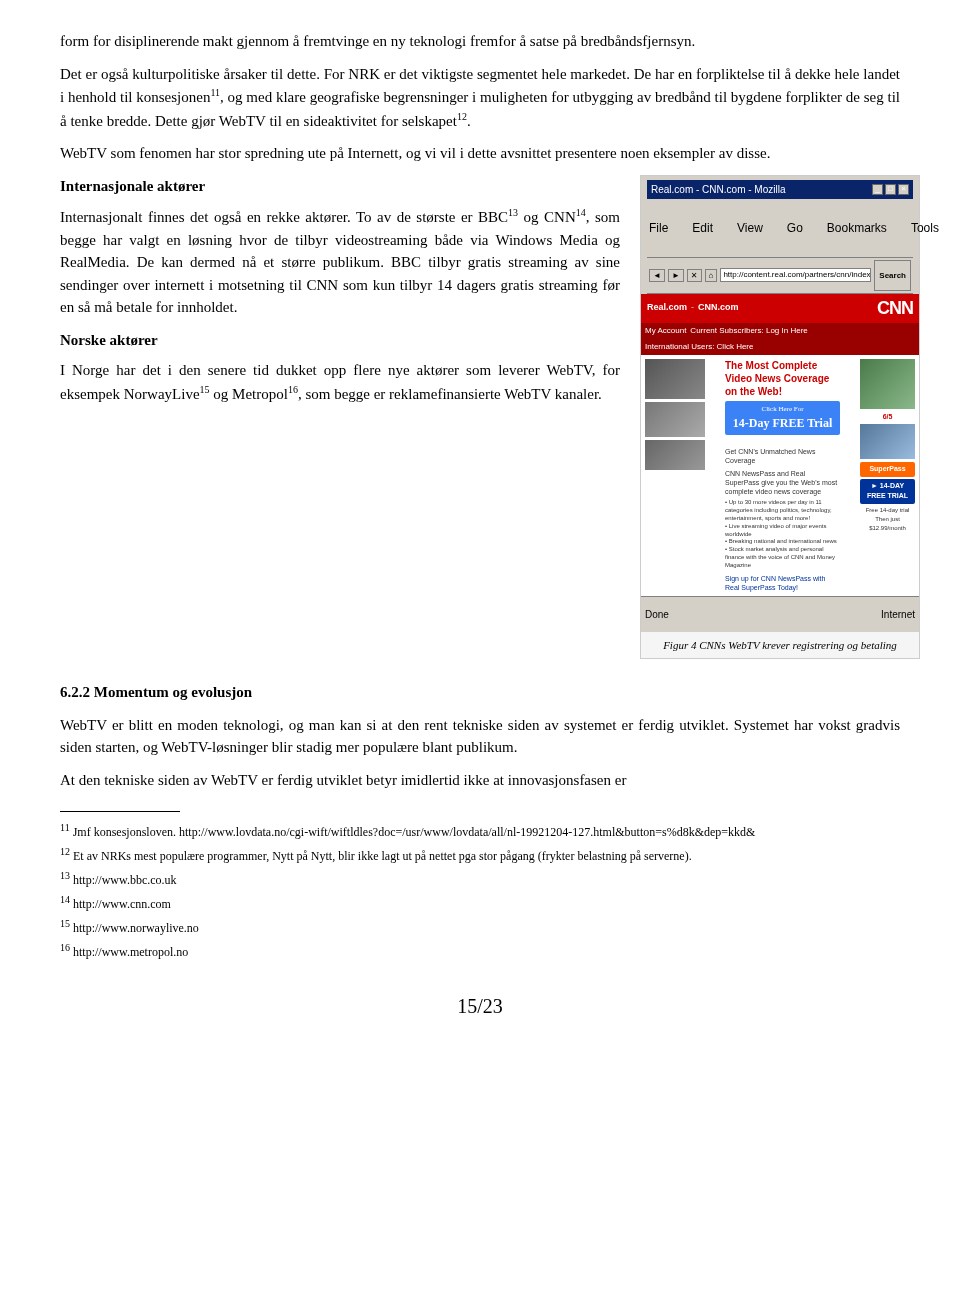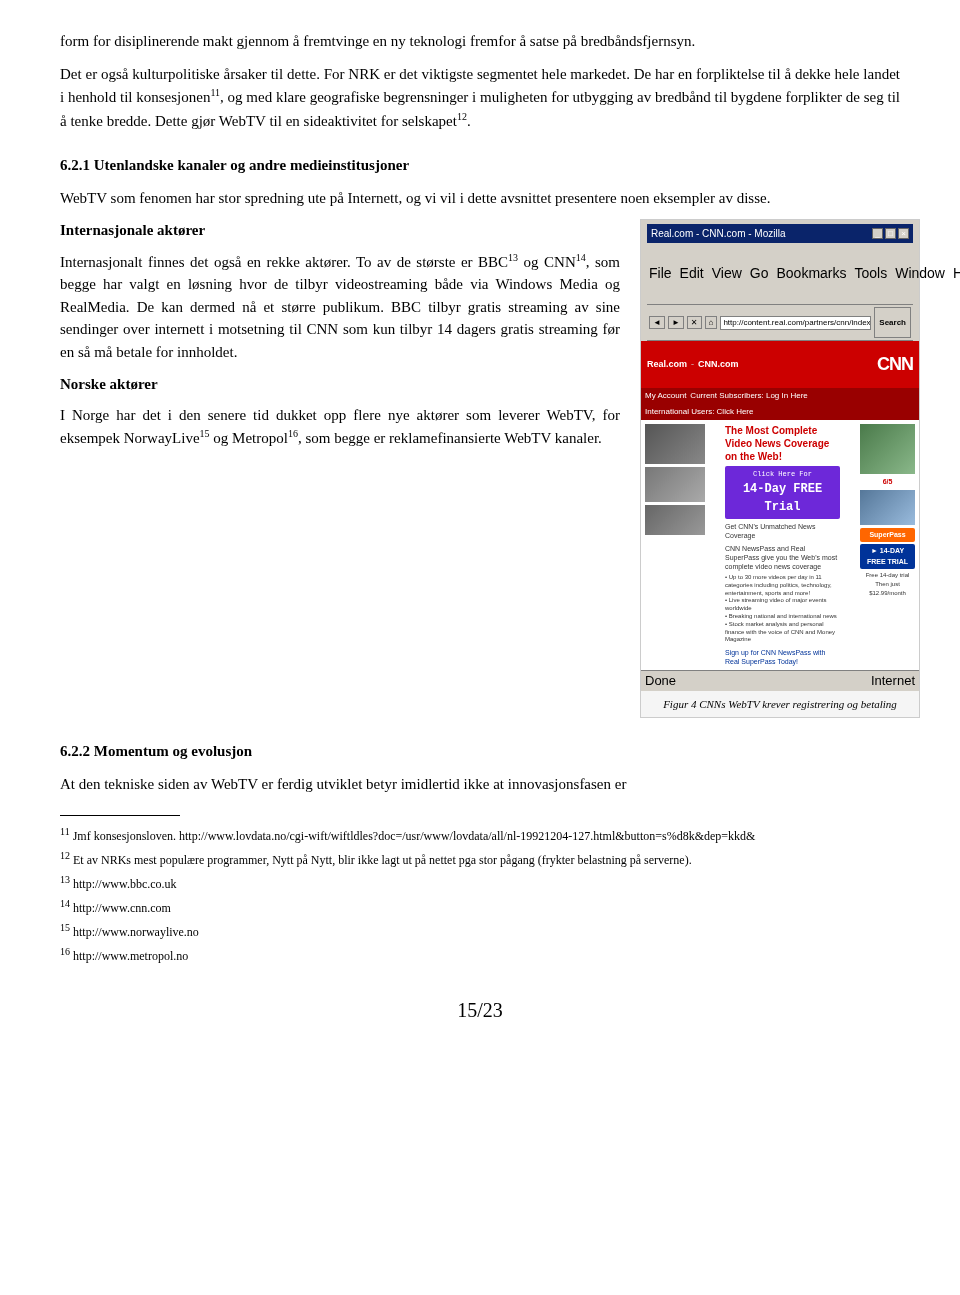--- a/index.html
+++ b/index.html
@@ -69,23 +69,23 @@
       border: 1px solid #666;
       font-size: 8px;
       display: flex;
       align-items: center;
       justify-content: center;
       cursor: pointer;
     }
     .browser-menubar {
       background: #d4d0c8;
       font-family: Arial, sans-serif;
-      font-size: 14px;
-      display: flex;
-      gap: 8px;
+      font-size: 12px;
+      display: flex;
+      gap: 24px;
       padding: 20px 2px;
       border-bottom: 1px solid #808080;
     }
     .browser-menubar span {
       cursor: pointer;
     }
     .browser-toolbar {
       background: #d4d0c8;
       display: flex;
       align-items: center;
@@ -124,21 +124,21 @@
     .browser-content {
       background: #fff;
       min-height: 260px;
       overflow: hidden;
     }
     .cnn-header {
       background: #cc0000;
       display: flex;
       align-items: center;
       justify-content: space-between;
-      padding: 10px 6px;
+      padding: 1px 6px;
     }
     .cnn-logo {
       color: #fff;
       font-family: Arial, sans-serif;
       font-size: 18px;
       font-weight: bold;
       letter-spacing: -1px;
     }
     .cnn-nav {
       background: #990000;
@@ -175,27 +175,27 @@
       line-height: 1.3;
       margin-bottom: 3px;
     }
     .cnn-subtext {
       font-family: Arial, sans-serif;
       font-size: 7px;
       color: #333;
       line-height: 1.3;
     }
     .cnn-trial-box {
-      background: #6d28d9;
-      color: #fff;
-      font-family: Liberation Mono, monospace;
+      background: #3b82f6;
+      color: #fff;
+      font-family: Liberation Serif, serif;
       font-size: 7px;
       padding: 3px;
       text-align: center;
-      margin-bottom: 3px;
+      margin-bottom: 12px;
       border-radius: 2px;
     }
     .cnn-trial-box .trial-days {
       font-size: 12px;
       font-weight: bold;
     }
     .cnn-img-placeholder {
       background: #888;
       height: 40px;
       width: 100%;
@@ -237,22 +237,22 @@
       font-size: 11px;
       font-style: italic;
       text-align: center;
       padding: 5px 4px;
       color: #000;
     }
     .browser-statusbar {
       background: #d4d0c8;
       border-top: 1px solid #808080;
       font-family: Arial, sans-serif;
-      font-size: 13px;
-      padding: 0 4px;
+      font-size: 10px;
+      padding: 10px 4px;
       display: flex;
       justify-content: space-between;
       align-items: flex-end;
     }
     .footnote-divider {
       border: none;
       border-top: 1px solid #000;
       width: 120px;
       margin-top: 20px;
       margin-bottom: 8px;
@@ -285,21 +285,20 @@
 <body>
 
 <div class="page-content">
 
   <p>form for disiplinerende makt gjennom å fremtvinge en ny teknologi fremfor å satse på bredbåndsfjernsyn.</p>
 
   <p>
     <span>Det er også kulturpolitiske årsaker til dette. For NRK er det viktigste segmentet hele markedet. De har en forpliktelse til å dekke hele landet i henhold til konsesjonen</span><sup>11</sup><span>, og med klare geografiske begrensninger i muligheten for utbygging av bredbånd til bygdene forplikter de seg til å tenke bredde. Dette gjør WebTV til en sideaktivitet for selskapet</span><sup>12</sup><span>.</span>
   </p>
 
-  <div class="section-number-heading">6.2.1 Utenlandske kanaler og andre medieinstitusjoner</div>
 
   <p>WebTV som fenomen har stor spredning ute på Internett, og vi vil i dette avsnittet presentere noen eksempler av disse.</p>
 
   <div class="two-col">
     <div class="text-col">
       <p class="subsection-heading">Internasjonale aktører</p>
       <p>
         <span>Internasjonalt finnes det også en rekke aktører. To av de største er BBC</span><sup>13</sup><span> og CNN</span><sup>14</sup><span>, som begge har valgt en løsning hvor de tilbyr videostreaming både via Windows Media og RealMedia. De kan dermed nå et større publikum. BBC tilbyr gratis streaming av sine sendinger over internett i motsetning til CNN som kun tilbyr 14 dagers gratis streaming før en så må betale for innholdet.</span>
       </p>
       <p class="subsection-heading">Norske aktører</p>
@@ -383,20 +382,21 @@
           <span>Done</span>
           <span>Internet</span>
         </div>
         <div class="figure-caption">Figur 4 CNNs WebTV krever registrering og betaling</div>
       </div>
     </div>
   </div>
 
   <div class="section-number-heading">6.2.2 Momentum og evolusjon</div>
 
+  <p>WebTV er blitt en moden teknologi, og man kan si at den rent tekniske siden av systemet er ferdig utviklet. Systemet har vokst gradvis siden starten, og WebTV-løsninger blir stadig mer populære blant publikum.</p>
 
   <p>At den tekniske siden av WebTV er ferdig utviklet betyr imidlertid ikke at innovasjonsfasen er</p>
 
   <hr class="footnote-divider">
 
   <div class="footnotes">
     <p>
       <sup>11</sup>
       <span>Jmf konsesjonsloven. http://www.lovdata.no/cgi-wift/wiftldles?doc=/usr/www/lovdata/all/nl-19921204-127.html&amp;button=s%d8k&amp;dep=kkd&amp;</span>
     </p>

